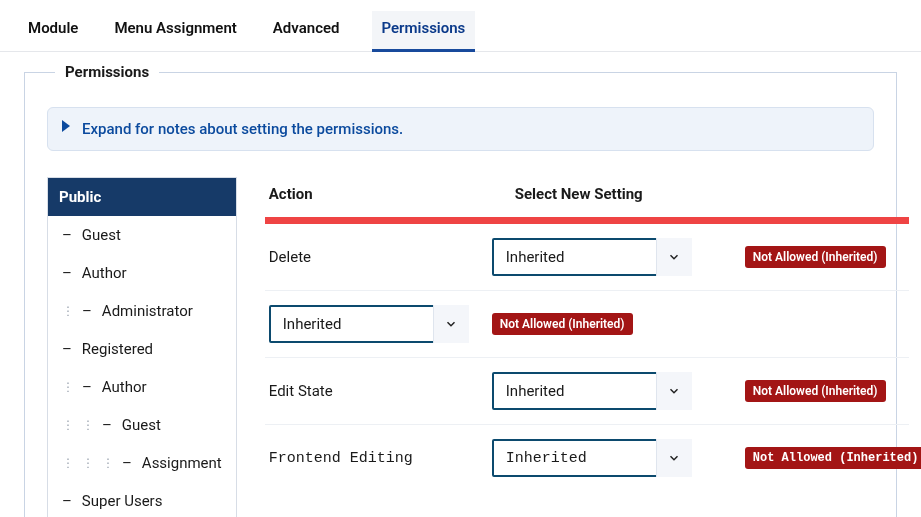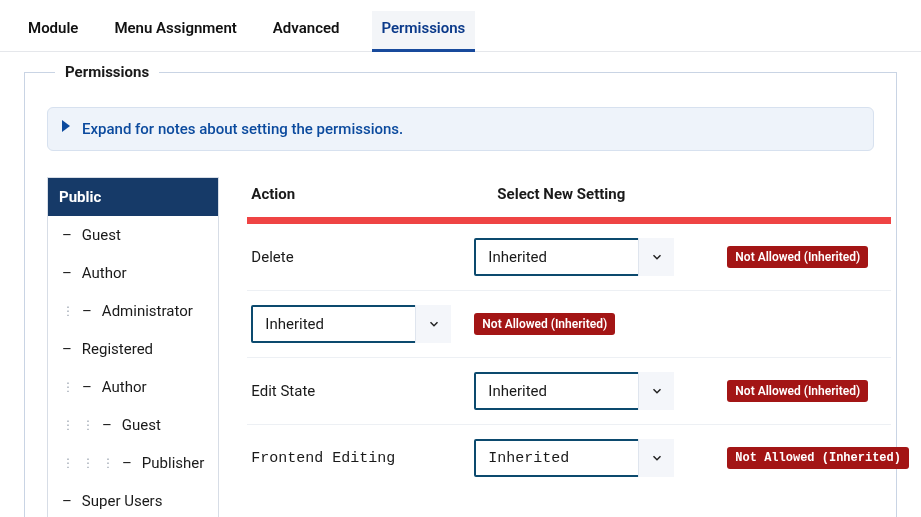--- a/index.html
+++ b/index.html
@@ -220,21 +220,21 @@
             <span class="dash">–</span>
             <span>Guest</span>
           </div>
           <div class="group-item">
             <span class="indent-dots">
               <span>⋮</span>
               <span>⋮</span>
               <span>⋮</span>
             </span>
             <span class="dash">–</span>
-            <span>Publisher</span>
+            <span>Assignment</span>
           </div>
           <div class="group-item">
             <span class="dash">–</span>
             <span>Super Users</span>
           </div>
         </div>
 
       <div class="perm-table">
         <div class="pt-head">
           <div>Action</div>

